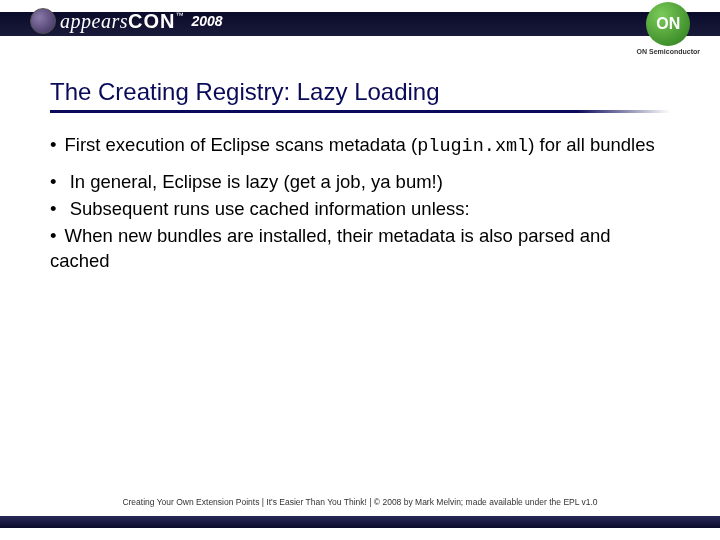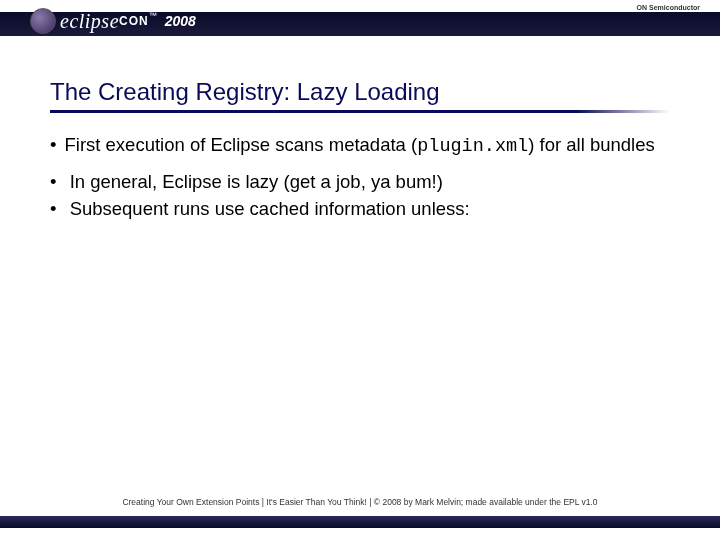--- a/index.html
+++ b/index.html
@@ -43,21 +43,21 @@
     color: #fff;
     font-family: "Times New Roman", serif;
     font-style: italic;
     font-size: 20px;
     margin-left: 4px;
     letter-spacing: 0.5px;
   }
   .eclipse-con {
     color: #fff;
     font-family: Arial, sans-serif;
-    font-size: 12px;
+    font-size: 20px;
     font-weight: bold;
     letter-spacing: 1px;
   }
   .year-badge {
     color: #fff;
     font-size: 14px;
     font-weight: bold;
     margin-left: 8px;
     font-style: italic;
   }
@@ -157,26 +157,27 @@
     padding-bottom: 21px;
   }
 </style>
 </head>
 <body>
 
 <div class="header">
   <div class="header-bar"></div>
   <div class="eclipse-logo">
     <div class="eclipse-icon"></div>
-    <span class="eclipse-text">eclipse</span>
+    <span class="eclipse-text">appears</span>
     <span class="eclipse-con">CON</span>
     <span style="color:#fff;font-size:8px;position:relative;top:-6px;">™</span>
     <span class="year-badge">2008</span>
   </div>
   <div class="on-logo">
+    <div class="on-circle">ON</div>
     <div class="on-sub">ON Semiconductor</div>
   </div>
 </div>
 
 <div class="content">
   <div class="title">The Creating Registry: Lazy Loading</div>
   <div class="title-underline"></div>
 
   <div class="bullet-list">
 
@@ -186,20 +187,23 @@
 
     <div class="b1 dot">
       <span>In general, Eclipse is lazy (get a job, ya bum!)</span>
     </div>
 
     <div class="b1 dot">
       <span>Subsequent runs use cached information unless:</span>
     </div>
 
 
+    <div class="b1">
+      <span class="dot"></span><span>When new bundles are installed, their metadata is also parsed and cached</span>
+    </div>
 
 
 
   </div>
 </div>
 
 <div class="footer">
   <div class="footer-text">Creating Your Own Extension Points  |  It's Easier Than You Think!  |  © 2008 by Mark Melvin; made available under the EPL v1.0</div>
   <div class="footer-bar"></div>
 </div>

